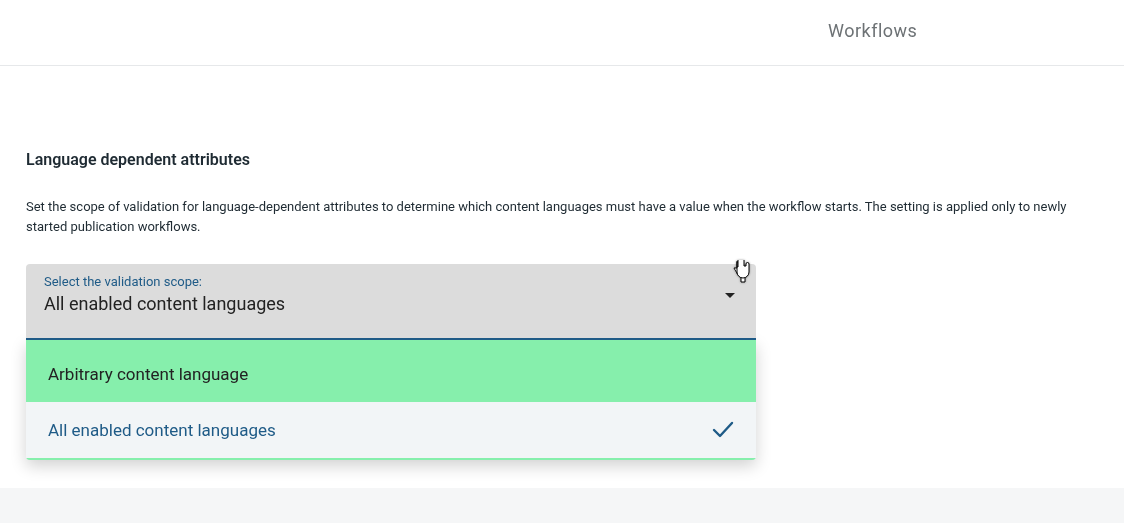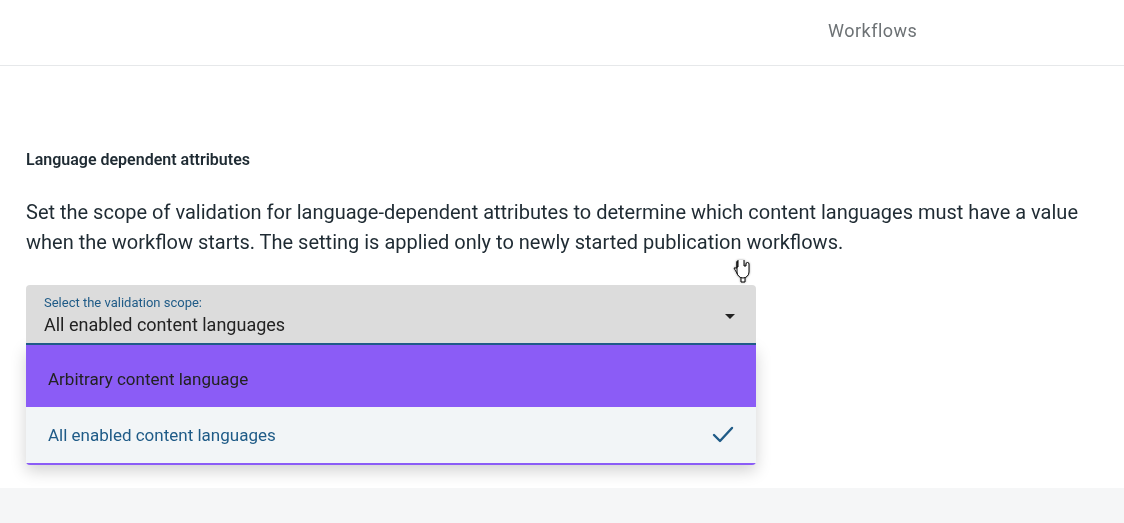--- a/index.html
+++ b/index.html
@@ -28,36 +28,36 @@
     padding: 36px 26px 0 26px;
   }
   .section-title {
     font-size: 16px;
     font-weight: 600;
     color: #1f2b33;
     margin-bottom: 28px;
     margin-top: 48px;
   }
   .section-desc {
-    font-size: 20px;
+    font-size: 13px;
     line-height: 1.5;
     color: #1f2b33;
     max-width: 1060px;
     margin-bottom: 28px;
   }
 
   .select-wrap { position: relative; width: 730px; }
 
   .select-box {
     position: relative;
     background: #dcdcdc;
     border-top-left-radius: 4px;
     border-top-right-radius: 4px;
     border-bottom: 2px solid #1f5b87;
-    padding: 10px 18px 8px 18px;
+    padding: 10px 18px 24px 18px;
     cursor: pointer;
   }
   .select-label {
     font-size: 13px;
     color: #1f5b87;
     margin-bottom: 4px;
   }
   .select-value {
     font-size: 18px;
     color: #222;
@@ -73,21 +73,21 @@
     position: absolute;
     left: 731px;
     top: 260px;
     pointer-events: none;
     z-index: 30;
   }
   .cursor svg { display: block; filter: drop-shadow(0 0 1px rgba(0,0,0,.4)); }
 
   .dropdown {
     width: 730px;
-    background: #8b5cf6;
+    background: #86efac;
     border-bottom-left-radius: 4px;
     border-bottom-right-radius: 4px;
     box-shadow: 0 6px 16px rgba(0,0,0,0.18);
     padding: 6px 0 2px 0;
   }
   .dropdown-option {
     display: flex;
     align-items: center;
     justify-content: space-between;
     padding: 18px 22px;

